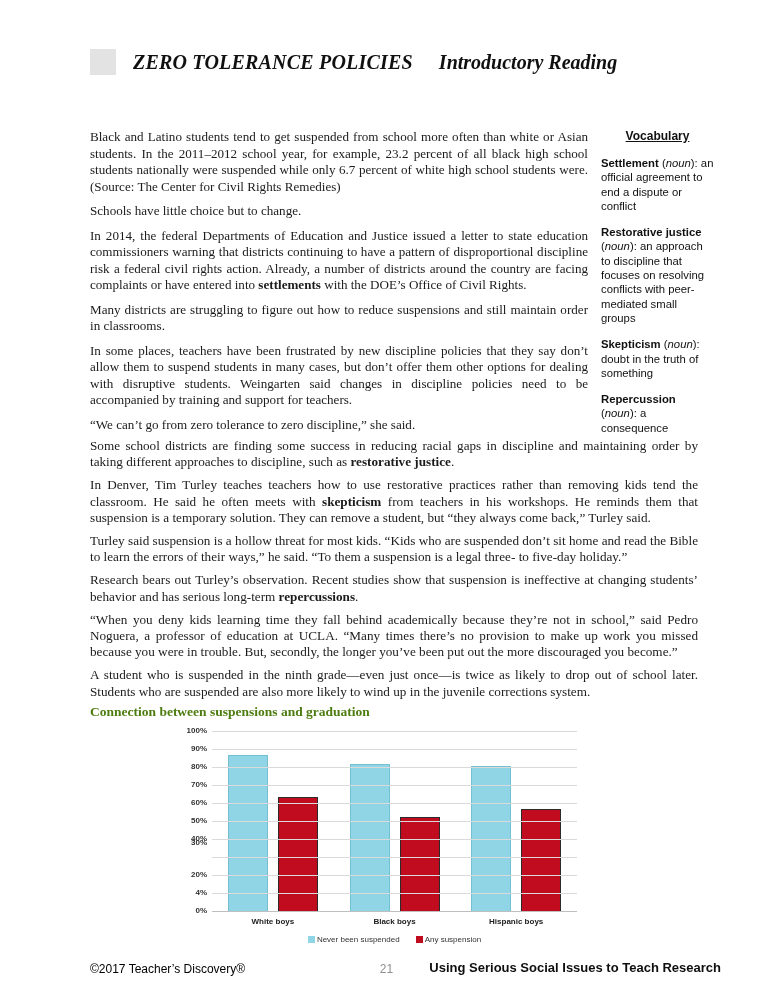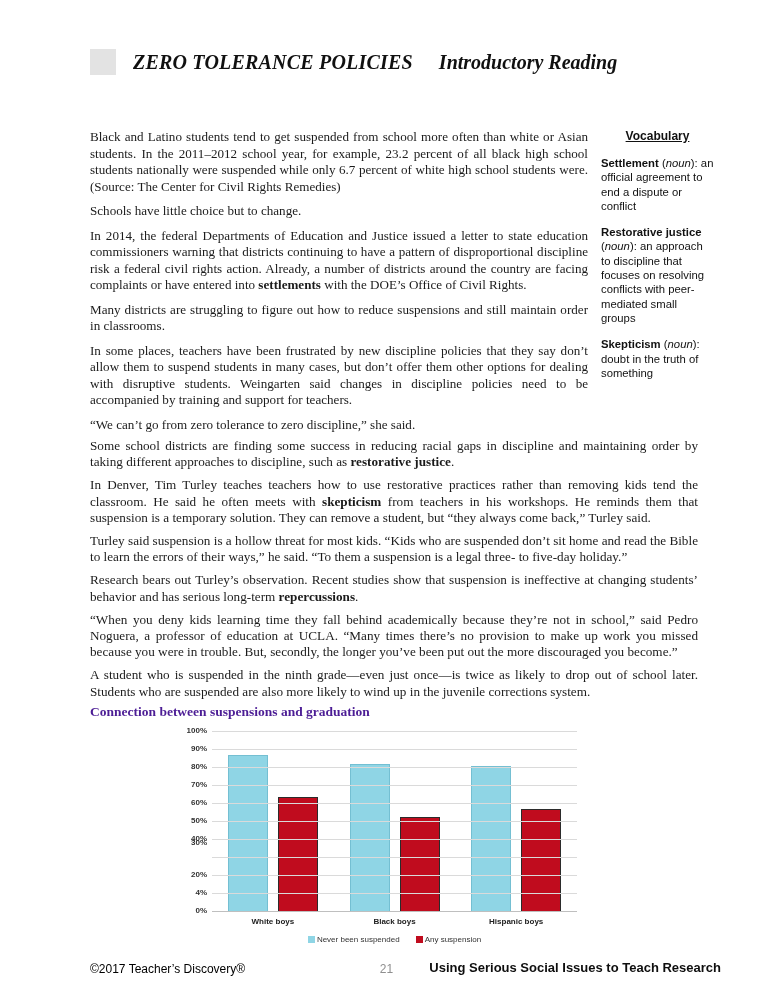--- a/index.html
+++ b/index.html
@@ -30,21 +30,21 @@
   .vocab-entry { font-size:11.3px; line-height:14.3px; margin-bottom:12px; color:#111; }
   .vocab-entry b { font-weight:bold; }
   .vocab-entry i { font-style:italic; }
 
   
   .wide { position:absolute; top:438px; left:90px; width:608px;font-family:Liberation Serif, serif; }
   .wide p { margin-bottom:6.5px; line-height:16.4px; font-size:13.2px; }
 
   
   .chart-section { position:absolute; top:704px; left:90px; width:608px; }
-  .chart-heading { font-size:13.5px; font-weight:bold; color:#4c1d95; }
+  .chart-heading { font-size:13.5px; font-weight:bold; color:#4d7c0f; }
   .chart { width:392px; margin-left:95px; margin-top:12px; font-family:"Liberation Sans", sans-serif; }
   .chart-body { display:flex; }
   .chart-yaxis { position:relative; width:27px; height:180px; flex:0 0 auto; }
   .ytick { position:absolute; right:5px; font-size:8px; font-weight:bold; color:#333; line-height:8px; }
   .chart-plot { position:relative; flex:1; height:180px; }
   .gridline { position:absolute; left:0; right:0; height:1px; background:#DADADA; }
   .gridline.baseline { background:#BFBFBF; }
   .chart-groups { position:absolute; left:0; right:0; top:0; bottom:0; display:flex; }
   .bar-group { flex:1; display:flex; align-items:flex-end; justify-content:center; gap:10px; }
   .bar { width:40px; border:1px solid transparent; }
@@ -80,20 +80,21 @@
         <p><span>Many districts are struggling to figure out how to reduce suspensions and still maintain order in classrooms.</span></p>
         <p><span>In some places, teachers have been frustrated by new discipline policies that they say don’t allow them to suspend students in many cases, but don’t offer them other options for dealing with disruptive students. Weingarten said changes in discipline policies need to be accompanied by training and support for teachers.</span></p>
         <p><span>“We can’t go from zero tolerance to zero discipline,” she said.</span></p>
       </div>
     <aside class="vocab">
       <div class="vocab-title">Vocabulary</div>
       <div>
           <div class="vocab-entry"><b>Settlement</b><span> (</span><i>noun</i><span>): an official agreement to end a dispute or conflict</span></div>
           <div class="vocab-entry"><b>Restorative justice</b><span> (</span><i>noun</i><span>): an approach to discipline that focuses on resolving conflicts with peer-mediated small groups</span></div>
           <div class="vocab-entry"><b>Skepticism</b><span> (</span><i>noun</i><span>): doubt in the truth of something</span></div>
+          <div class="vocab-entry"><b>Repercussion</b><span> (</span><i>noun</i><span>): a consequence</span></div>
         </div>
     </aside>
   </div>
 
   <div class="wide">
       <p><span>Some school districts are finding some success in reducing racial gaps in discipline and maintaining order by taking different approaches to discipline, such as </span><b>restorative justice</b><span>.</span></p>
       <p><span>In Denver, Tim Turley teaches teachers how to use restorative practices rather than removing kids tend the classroom. He said he often meets with </span><b>skepticism</b><span> from teachers in his workshops. He reminds them that suspension is a temporary solution. They can remove a student, but “they always come back,” Turley said.</span></p>
       <p><span>Turley said suspension is a hollow threat for most kids. “Kids who are suspended don’t sit home and read the Bible to learn the errors of their ways,” he said. “To them a suspension is a legal three- to five-day holiday.”</span></p>
       <p><span>Research bears out Turley’s observation. Recent studies show that suspension is ineffective at changing students’ behavior and has serious long-term </span><b>repercussions</b><span>.</span></p>
       <p><span>“When you deny kids learning time they fall behind academically because they’re not in school,” said Pedro Noguera, a professor of education at UCLA. “Many times there’s no provision to make up work you missed because you were in trouble. But, secondly, the longer you’ve been put out the more discouraged you become.”</span></p>

